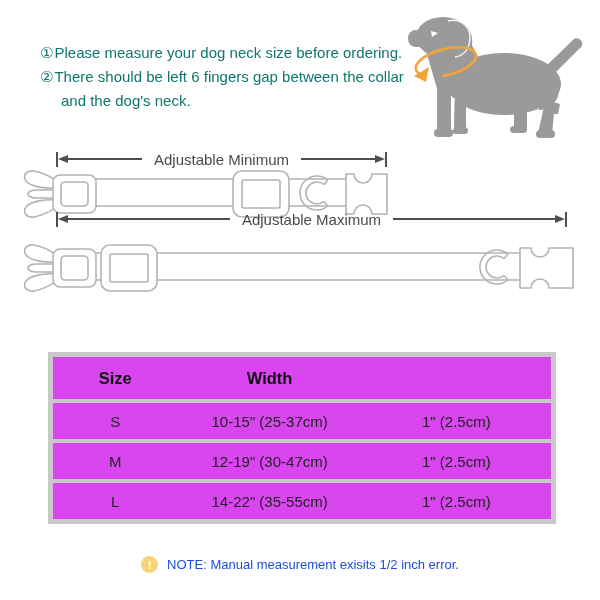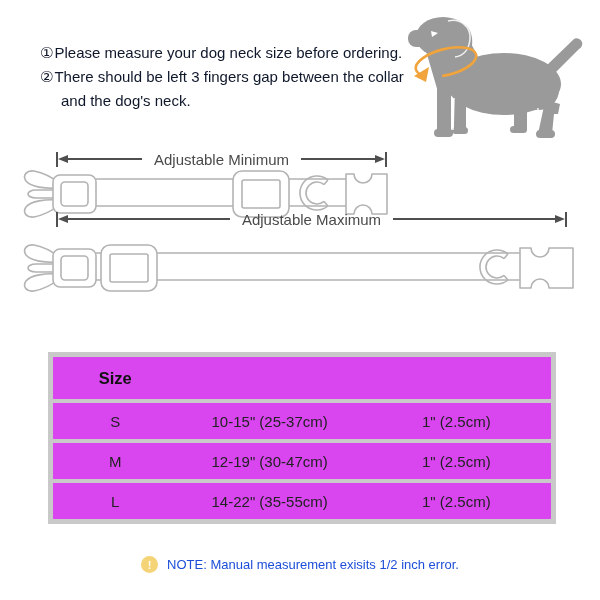--- a/index.html
+++ b/index.html
@@ -1,19 +1,19 @@
 <!DOCTYPE html>
 <html><head>
 <meta charset="utf-8">
 <style>
   html,body{margin:0;padding:0;background:#fff;}
   .canvas{position:relative;width:600px;height:600px;background:#fff;overflow:hidden;
           font-family:"Liberation Sans","DejaVu Sans",sans-serif;}
   
-  .instructions{position:absolute;left:40px;top:41px;color:#0f172a;font-size:15px;line-height:24px;}
+  .instructions{position:absolute;left:40px;top:41px;color:#0f766e;font-size:15px;line-height:24px;}
   .instr-item{padding-left:21px;text-indent:-21px;}
   .instr-item.first{width:390px;}
   .instr-item.second{width:352px;}
   .instr-num{margin-right:1px;}
   
   .dim{position:absolute;display:flex;align-items:center;height:18px;color:#4a4a4a;font-size:15px;}
   .dtick{width:2px;height:15px;background:#4f4f4f;flex:none;}
   .dhead{width:0;height:0;flex:none;}
   .dhead.left{border-top:4.5px solid transparent;border-bottom:4.5px solid transparent;border-right:10px solid #4f4f4f;}
   .dhead.right{border-top:4.5px solid transparent;border-bottom:4.5px solid transparent;border-left:10px solid #4f4f4f;}
@@ -33,21 +33,21 @@
              font-size:11px;display:flex;align-items:center;justify-content:center;flex:none;}
   .note-text{font-size:13px;color:#1d4ed8;}
 </style>
 </head>
 <body>
 
 <div class="canvas">
 
   <div class="instructions">
     <div class="instr-item first"><span class="instr-num">①</span><span>Please measure your dog neck size before ordering.</span></div>
-    <div class="instr-item second"><span class="instr-num">②</span><span>There should be left 3 fingers gap between the collar and the dog's neck.</span></div>
+    <div class="instr-item second"><span class="instr-num">②</span><span>There should be left 6 fingers gap between the collar and the dog's neck.</span></div>
   </div>
 
   <svg class="svg-abs" style="left:388px;top:8px;" width="200" height="140" viewBox="0 0 200 140">
     <g fill="#9a9a9a" stroke="none">
       <rect x="49" y="78" width="14" height="50" rx="4"></rect>
       <rect x="46" y="121" width="19" height="8" rx="4"></rect>
       <rect x="66" y="82" width="12" height="44" rx="4"></rect>
       <rect x="64" y="119" width="16" height="7" rx="3.5"></rect>
       <rect x="126" y="84" width="13" height="40" rx="3"></rect>
       <rect x="122" y="118" width="17" height="7" rx="3.5"></rect>
@@ -135,20 +135,21 @@
         <path d="M504.1,18.6 A11,11 0 1 0 504.1,35.4"></path>
         <path d="M507.9,14 L504.1,18.6 M507.9,40 L504.1,35.4"></path>
       </g>
       <path d="M520,8 H531 A9,9 0 0 0 549,8 H573 V48 H549 A9,9 0 0 0 531,48 H520 Z"></path>
     </g>
   </svg>
 
   <div class="size-table">
     <div class="trow thead">
       <div class="tcell">Size</div>
+      <div class="tcell">Width</div>
     </div>
     <div class="trow">
       <div class="tcell">S</div>
       <div class="tcell">10-15" (25-37cm)</div>
       <div class="tcell">1" (2.5cm)</div>
     </div>
     <div class="trow">
       <div class="tcell">M</div>
       <div class="tcell">12-19" (30-47cm)</div>
       <div class="tcell">1" (2.5cm)</div>

